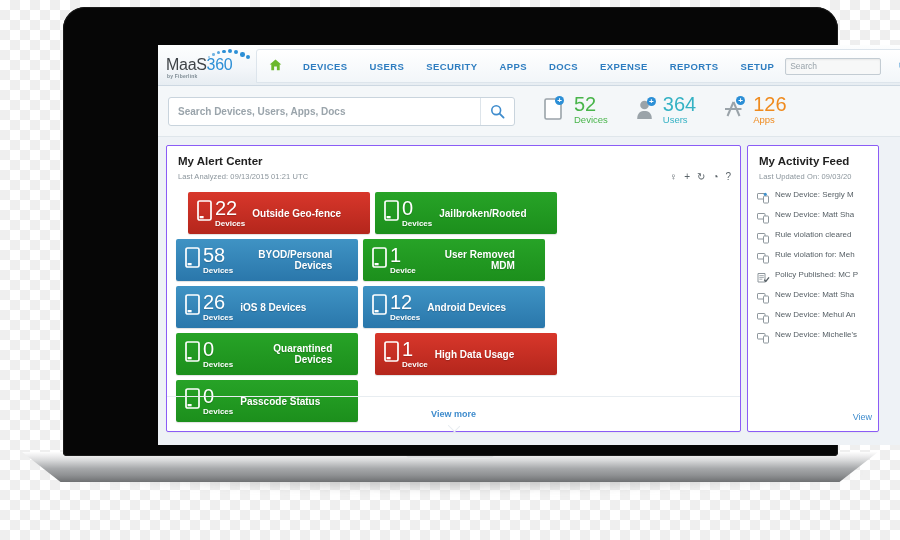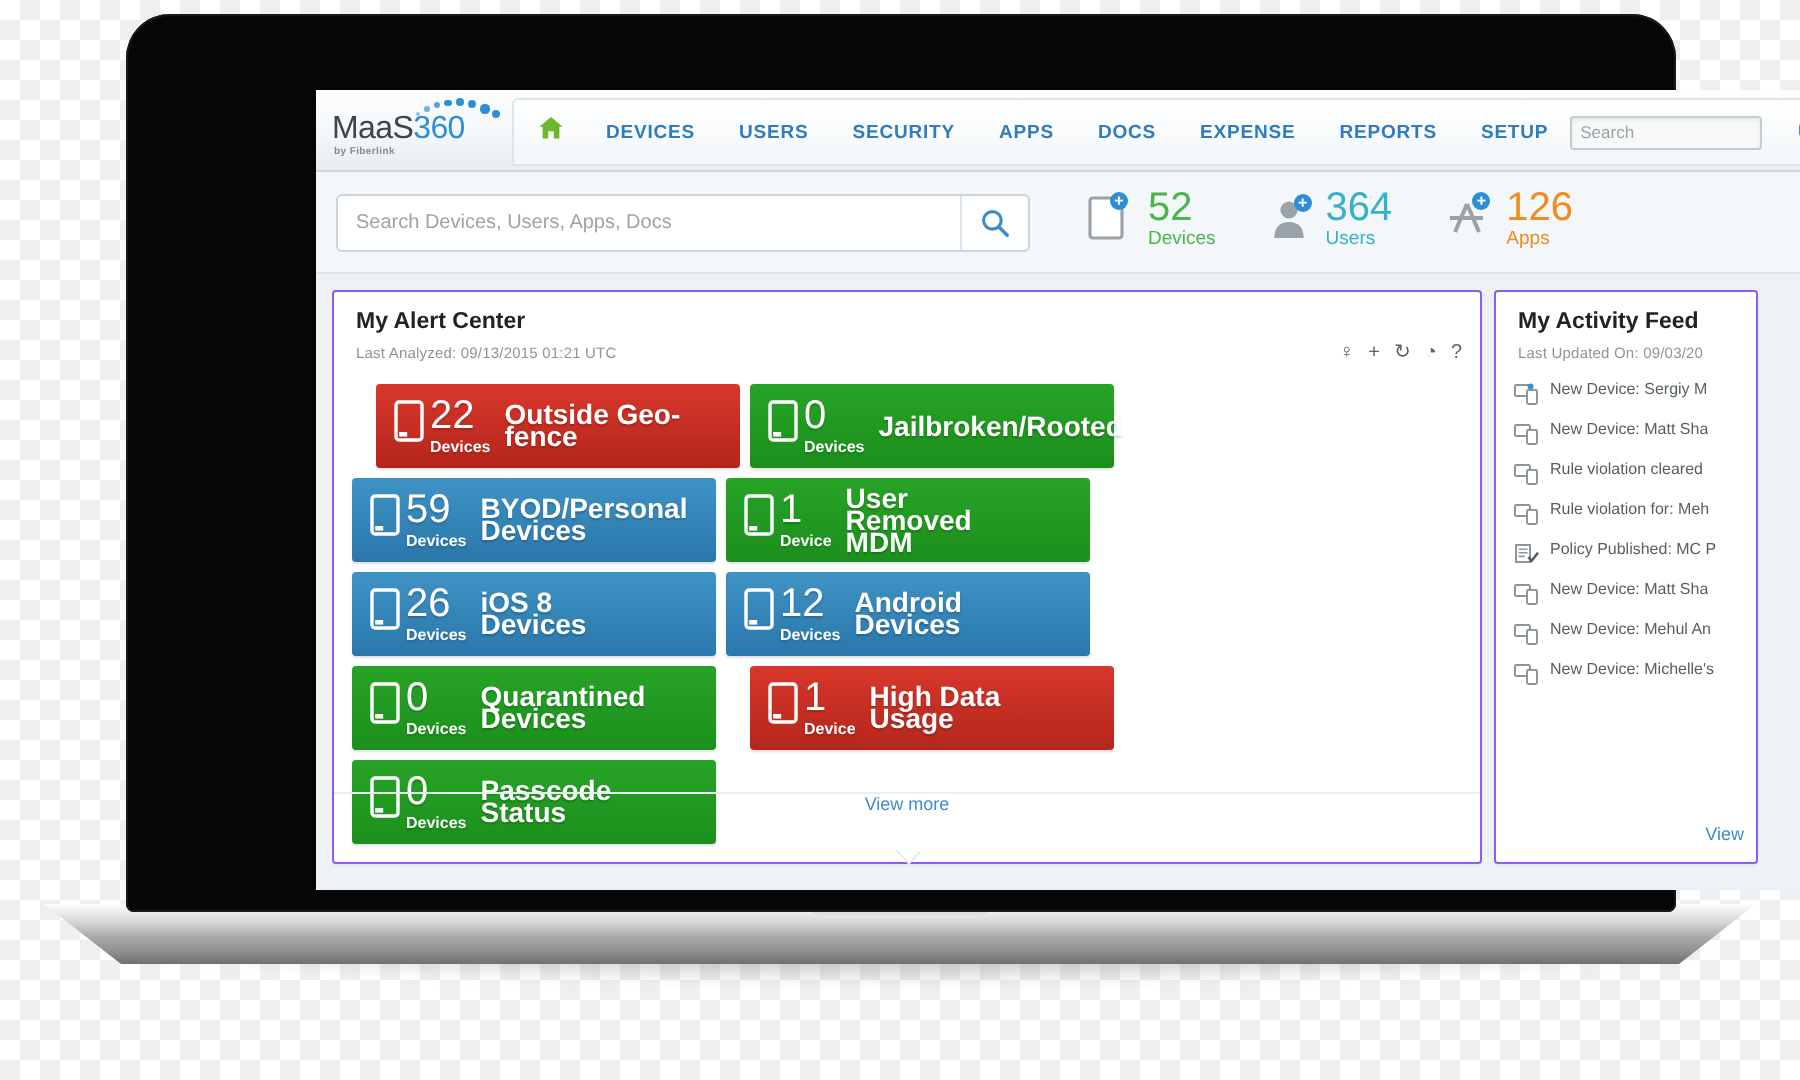--- a/index.html
+++ b/index.html
@@ -94,20 +94,21 @@
     position:relative;height:50px;background:#f4f7f9;
     border-bottom:1px solid #dfe6eb;
   }
   .bigsearch{
     position:absolute;left:10px;top:11px;width:345px;height:27px;
     background:#fff;border:1px solid #c9d4dd;border-radius:3px;display:flex;
   }
   .bigsearch-input{
     flex:1;font-size:10px;color:#9aa4ab;line-height:27px;padding-left:9px;
     user-select:none;
+    font-weight:bold;
   }
   .bigsearch-btn{
     width:33px;border-left:1px solid #dde4ea;
     display:flex;align-items:center;justify-content:center;cursor:pointer;
   }
   .counters{position:absolute;left:385px;top:8px;display:flex;gap:26px;}
   .counter{display:flex;align-items:flex-start;cursor:pointer;}
   .counter-ico{position:relative;width:28px;height:32px;margin-right:3px;}
   .counter-num{font-size:20px;line-height:20px;font-weight:400;}
   .counter-lbl{font-size:9.5px;line-height:10px;margin-top:1px;}
@@ -151,27 +152,27 @@
   .tile.red{background:linear-gradient(to bottom,#d8372b,#b4261c);margin-left:12px;}
   .tile.green{background:linear-gradient(to bottom,#27a327,#1c8f1c);}
   .tile.blue{background:linear-gradient(to bottom,#3f93c4,#2a77ab);}
   .tile-ico{margin-left:8px;margin-right:2px;display:block;}
   .tile-count{color:#fff;margin-right:7px;}
   .tile-num{font-size:20px;line-height:18px;font-weight:400;
     text-shadow:0 1px 1px rgba(0,0,0,.18);}
   .tile-unit{font-size:8px;line-height:9px;font-weight:bold;
     text-shadow:0 1px 1px rgba(0,0,0,.18);}
   .tile-label{
-    color:#fff;font-size:14px;font-weight:bold;line-height:11px;
-    text-shadow:0 1px 1px rgba(0,0,0,.2);max-width:92px;
+    color:#fff;font-size:10px;font-weight:bold;line-height:11px;
+    text-shadow:0 1px 1px rgba(0,0,0,.2);max-width:92px;text-align:right;
   }
 
   .viewmore-wrap{
     position:absolute;left:0;right:0;bottom:0;height:34px;
-    border-top:1px solid #e8edf1;display:flex;align-items:flex-start;justify-content:center;
+    border-top:1px solid #e8edf1;display:flex;align-items:center;justify-content:center;font-weight:bold;
   }
   .viewmore{font-size:9px;color:#3f8ccd;cursor:pointer;}
   .viewmore-notch{
     position:absolute;left:50%;margin-left:-6px;bottom:-1px;
     width:12px;height:7px;overflow:hidden;
   }
   .viewmore-notch:after{
     content:"";position:absolute;left:1px;top:-6px;width:10px;height:10px;
     background:#fff;border-right:1px solid #e8edf1;border-bottom:1px solid #e8edf1;
     transform:rotate(45deg);
@@ -360,21 +361,21 @@
             </div>
 
             <div class="tile blue">
               <span class="tile-ico">
                 <svg width="17" height="24" viewBox="0 0 17 24">
                     <rect x="2" y="2" width="13" height="19" rx="1.6" stroke="#fff" stroke-width="1.7" fill="none"></rect>
                     <rect x="3.6" y="17" width="4" height="2.3" fill="#fff"></rect>
                   </svg>
               </span>
               <span class="tile-count">
-                <span class="tile-num">59</span>
+                <span class="tile-num">58</span>
                 <span class="tile-unit" style="display:block">Devices</span>
               </span>
               <span class="tile-label">BYOD/Personal Devices</span>
             </div>
 
             <div class="tile green">
               <span class="tile-ico">
                 <svg width="17" height="24" viewBox="0 0 17 24">
                     <rect x="2" y="2" width="13" height="19" rx="1.6" stroke="#fff" stroke-width="1.7" fill="none"></rect>
                     <rect x="3.6" y="17" width="4" height="2.3" fill="#fff"></rect>

